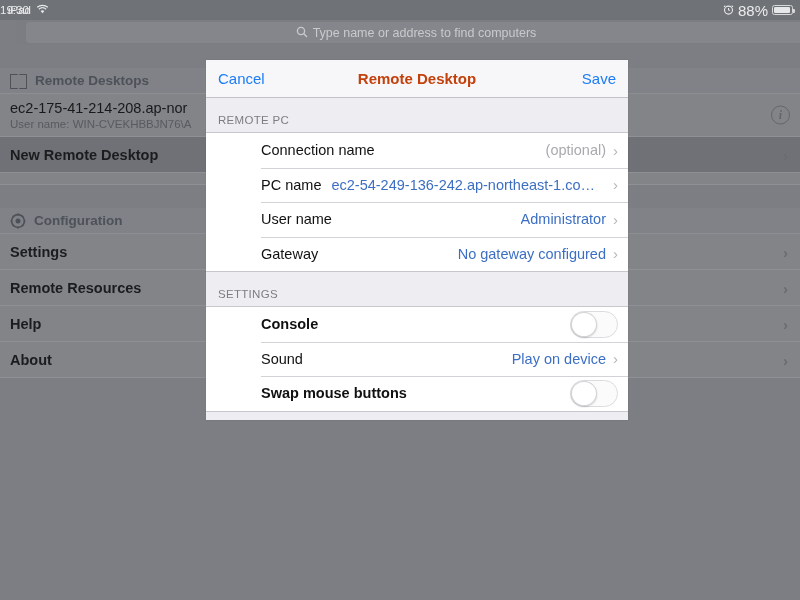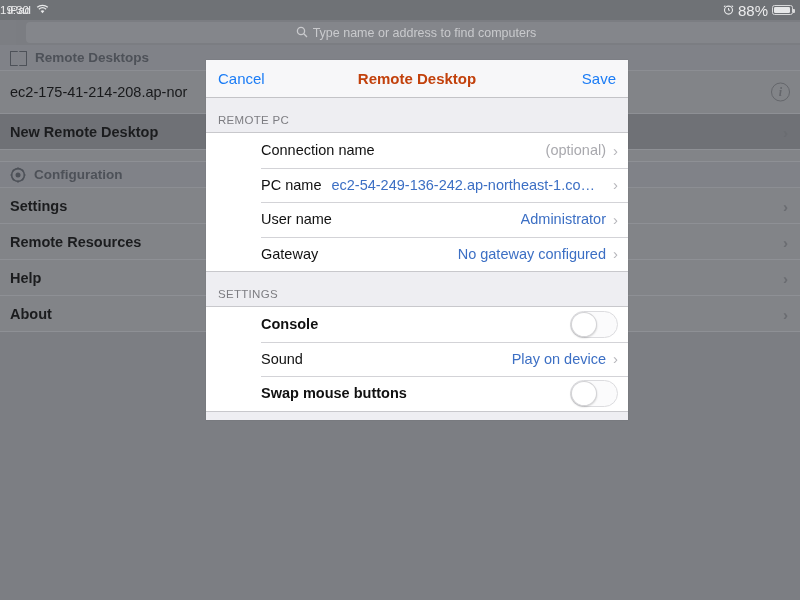--- a/index.html
+++ b/index.html
@@ -51,20 +51,21 @@
   }
   #search-placeholder { font-size: 12.5px; color: #c9cacd; }
 
   
   #bg-list { position:absolute; left:0; top:45px; width:800px; height:555px; }
   .sec-header {
     height: 26px; display:flex; align-items:center; gap:8px;
     padding-left: 10px; font-size: 13.5px; font-weight: bold; color: #4d5158;
     background: #808288;
     border-bottom: 1px solid #8c8e93;
+    margin-top: 23px;
   }
   .row {
     position: relative;
     display: flex; align-items: center;
     padding-left: 10px; padding-right: 14px;
     background: #828488;
     border-bottom: 1px solid #8e9095;
     font-size: 14.5px; color: #1b1c1e; font-weight: bold;
   }
   .row.tall { height: 43px; flex-direction: column; align-items: flex-start; justify-content: center; }
@@ -202,20 +203,21 @@
       <span>Remote Desktops</span>
       <span id="hamburger-icon">
           <i></i>
           <i></i>
           <i></i>
         </span>
     </div>
 
     <div class="row tall">
       <span class="main">ec2-175-41-214-208.ap-nor</span>
+      <span class="sub">User name: WIN-CVEKHBBJN76\A</span>
       <span class="info-icon-bg">i</span>
     </div>
 
     <div class="row std selected">
       <span>New Remote Desktop</span>
       <span class="chev-bg">›</span>
     </div>
 
     <div class="gap-row"></div>
 

